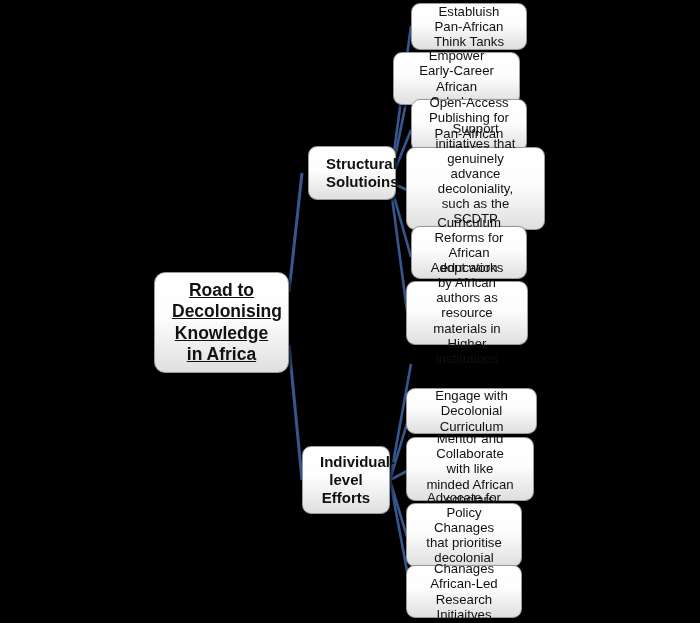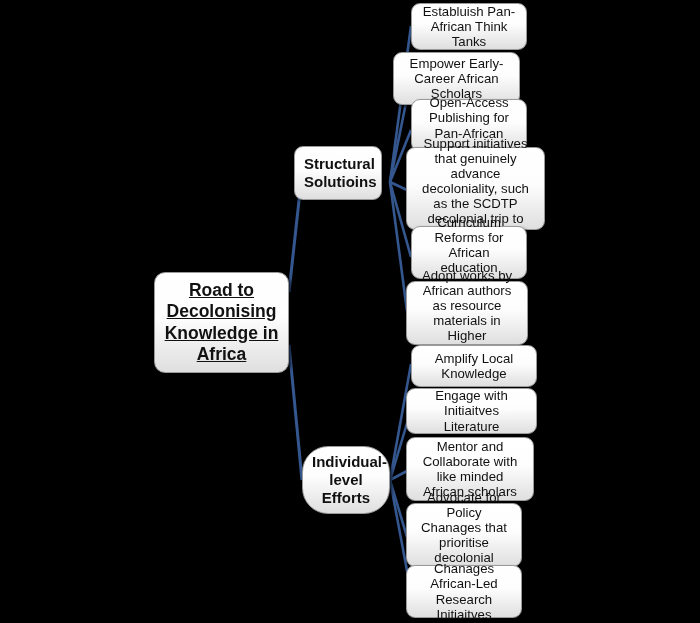--- a/index.html
+++ b/index.html
@@ -30,21 +30,21 @@
     display: flex;
     align-items: center;
     justify-content: flex-end;
     text-align: center;
     border: 1px solid #9a9a9a;
     border-radius: 9px;
     background: linear-gradient(to bottom, #ffffff 0%, #fdfdfd 45%, #ebebeb 78%, #dfdfdf 100%);
     box-shadow: 2px 2px 3px rgba(0,0,0,0.65);
     color: #111111;
     line-height: 1.14;
-    padding: 2px 9px;
+    padding: 2px 17px;
     z-index: 5;
   }
   .node-root {
     font-size: 17.5px;
     font-weight: bold;
     border-radius: 11px;
     line-height: 1.22;
   }
   .node-branch {
     font-size: 15px;
@@ -82,21 +82,21 @@
     <path d="M 390 480 L 411 410" stroke="#35578f" stroke-width="2.6" fill="none"></path>
     <path d="M 390 480 L 407 471" stroke="#35578f" stroke-width="2.6" fill="none"></path>
     <path d="M 390 480 L 407 537" stroke="#35578f" stroke-width="2.6" fill="none"></path>
     <path d="M 390 480 L 411 592" stroke="#35578f" stroke-width="2.6" fill="none"></path>
   </svg>
 
   <div class="node node-root" style="left:154px; top:272px; width:135px; height:101px;text-decoration:underline;">
     <span>Road to Decolonising Knowledge in Africa</span>
   </div>
 
-  <div class="node node-branch" style="left:294px; top:146px; width:88px; height:54px;">
+  <div class="node node-branch" style="left:308px; top:146px; width:88px; height:54px;">
     <span>Structural Solutioins</span>
   </div>
 
   <div class="node node-leaf" style="left:411px; top:3px; width:116px; height:47px;">
     <span>Establuish Pan-African Think Tanks</span>
   </div>
 
   <div class="node node-leaf" style="left:393px; top:52px; width:127px; height:53px;">
     <span>Empower Early-Career African Scholars</span>
   </div>
@@ -110,30 +110,27 @@
   </div>
 
   <div class="node node-leaf" style="left:411px; top:226px; width:116px; height:53px;">
     <span>Curriculum Reforms for African education systems</span>
   </div>
 
   <div class="node node-leaf" style="left:406px; top:281px; width:122px; height:64px;">
     <span>Adopt works by African authors as resource materials in Higher institutions</span>
   </div>
 
-  <div class="node node-branch" style="left:302px; top:446px; width:88px; height:68px;border-radius:26px;">
+  <div class="node node-branch" style="left:302px; top:446px; width:88px; height:68px;">
     <span>Individual-level Efforts</span>
   </div>
 
-  <div class="node node-leaf" style="left:411px; top:345px; width:126px; height:42px;">
-    <span>Amplify Local Knowledge</span>
-  </div>
 
   <div class="node node-leaf" style="left:406px; top:388px; width:131px; height:46px;">
-    <span>Engage with Initiaitves Literature</span>
+    <span>Engage with Decolonial Curriculum</span>
   </div>
 
   <div class="node node-leaf" style="left:406px; top:437px; width:128px; height:64px;">
     <span>Mentor and Collaborate with like minded African scholars</span>
   </div>
 
   <div class="node node-leaf" style="left:406px; top:503px; width:116px; height:64px;">
     <span>Advocate for Policy Chanages that prioritise decolonial perspectives</span>
   </div>
 

